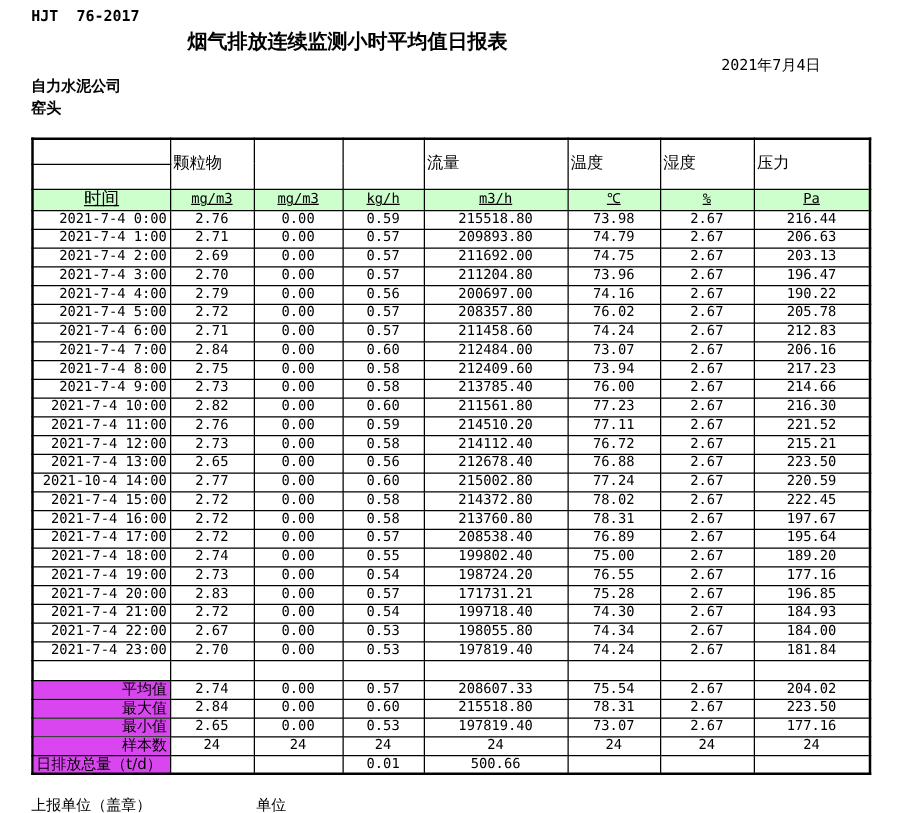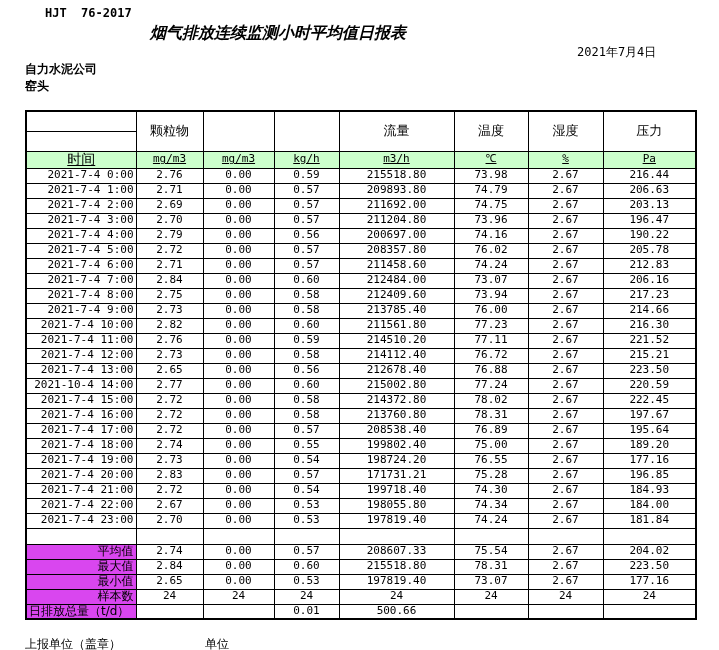--- a/index.html
+++ b/index.html
@@ -5,41 +5,41 @@
   * { margin:0; padding:0; box-sizing:border-box; }
   html,body { background:#ffffff; }
   .page {
     position:relative;
     width:719px; height:650px;
     background:#ffffff;
     font-family:"DejaVu Sans Mono","Liberation Mono",monospace;
     color:#000;
     overflow:hidden;
   }
-  .std   { position:absolute; left:25px;  top:6px;  font-size:12px; font-weight:bold; white-space:pre;margin-left:20px; }
-  .title { position:absolute; left:150px; top:23px; font-size:16px; font-weight:bold; letter-spacing:0px;font-style:italic; }
+  .std   { position:absolute; left:25px;  top:6px;  font-size:12px; font-weight:bold; white-space:pre; }
+  .title { position:absolute; left:150px; top:23px; font-size:16px; font-weight:bold; letter-spacing:0px; }
   .date  { position:absolute; left:577px; top:44px; font-size:12px; }
   .company { position:absolute; left:25px; top:61px; font-size:12px; font-weight:bold; }
   .site    { position:absolute; left:25px; top:78px; font-size:12px; font-weight:bold; }
 
   table.report {
     position:absolute; left:25px; top:110px;
     border-collapse:collapse;
     table-layout:fixed;
     border:2px solid #000;
   }
   table.report td {
     border:1px solid #000;
     font-size:11px;
     line-height:1.1;
     padding:0 2px;
     overflow:hidden;
     white-space:nowrap;
   }
-  tr.gh td { height:20px; font-size:13px; text-align:center; font-family:"DejaVu Sans","Liberation Sans",sans-serif; }
+  tr.gh td { height:20px; font-size:13px; font-family:"DejaVu Sans","Liberation Sans",sans-serif; }
   tr.units td { height:17px; background:#ccffcc; text-align:center; font-size:11px;text-decoration:underline; }
   tr.units td.time-h { font-size:14px; font-family:"DejaVu Sans","Liberation Sans",sans-serif; }
   tbody.data tr { height:15px; }
   tbody.data td.time { text-align:right; }
   tbody.data td.num  { text-align:center; }
   tr.spacer td { height:16px; }
   tbody.summary tr { height:15px; }
   tbody.summary td.label {
     background:#d946ef; text-align:right; font-size:12px;
     font-family:"DejaVu Sans","Liberation Sans",sans-serif;

